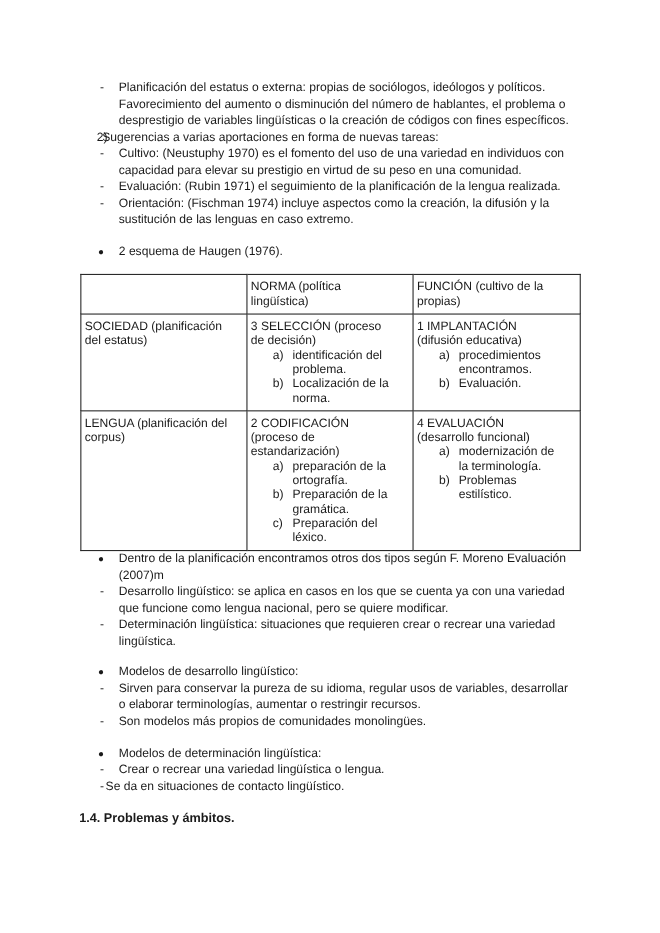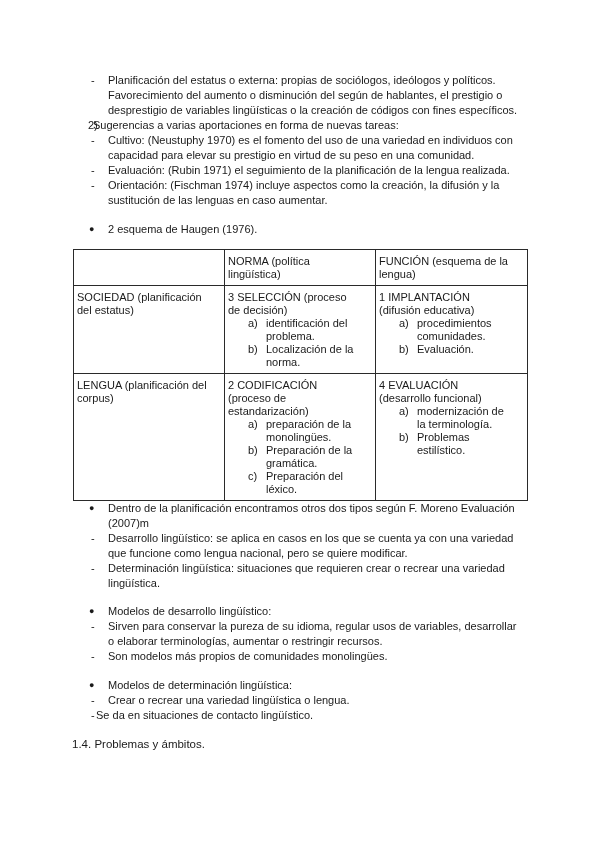--- a/index.html
+++ b/index.html
@@ -1,88 +1,88 @@
 <!DOCTYPE html>
 <html><head>
 <meta charset="utf-8">
 <style>
   html, body { margin: 0; padding: 0; background: #ffffff; }
   body { width: 600px; height: 848px; position: relative; overflow: hidden;
          font-family: "Liberation Sans", sans-serif; font-size: 11px; color: #1a1a1a; }
   .line { position: absolute; white-space: nowrap; line-height: 14px; }
   .marker { position: absolute; line-height: 14px; }
-  .heading { position: absolute; font-weight: normal; font-size: 11.5px; line-height: 14px; }
+  .heading { position: absolute; font-weight: bold; font-size: 11.5px; line-height: 14px; }
   table.haugen { position: absolute; left: 73px; top: 249px; width: 454px;
                  border-collapse: collapse; table-layout: fixed; }
   table.haugen td { border: 1px solid #2a2a2a; vertical-align: top; padding: 5px 16px 4px 3px;
                     font-size: 11px; line-height: 13px; }
   td ol { margin: 0; padding: 0; list-style: none; }
   td li { position: relative; padding-left: 38px; }
   td li .lbl { position: absolute; left: 20px; }
 </style>
 </head>
 <body>
 
 <span class="marker" style="left:91px;top:73px">-</span>
 <span class="line" style="left:108px;top:73px">Planificación del estatus o externa: propias de sociólogos, ideólogos y políticos.</span>
-<span class="line" style="left:108px;top:88px">Favorecimiento del aumento o disminución del según de hablantes, el prestigio o</span>
+<span class="line" style="left:108px;top:88px">Favorecimiento del aumento o disminución del número de hablantes, el problema o</span>
 <span class="line" style="left:108px;top:103px">desprestigio de variables lingüísticas o la creación de códigos con fines específicos.</span>
 
 <span class="marker" style="left:88px;top:118px">2)</span>
 <span class="line" style="left:93px;top:118px">Sugerencias a varias aportaciones en forma de nuevas tareas:</span>
 
 <span class="marker" style="left:91px;top:133px">-</span>
 <span class="line" style="left:108px;top:133px">Cultivo: (Neustuphy 1970) es el fomento del uso de una variedad en individuos con</span>
 <span class="line" style="left:108px;top:148px">capacidad para elevar su prestigio en virtud de su peso en una comunidad.</span>
 
 <span class="marker" style="left:91px;top:163px">-</span>
 <span class="line" style="left:108px;top:163px">Evaluación: (Rubin 1971) el seguimiento de la planificación de la lengua realizada.</span>
 
 <span class="marker" style="left:91px;top:178px">-</span>
 <span class="line" style="left:108px;top:178px">Orientación: (Fischman 1974) incluye aspectos como la creación, la difusión y la</span>
-<span class="line" style="left:108px;top:193px">sustitución de las lenguas en caso aumentar.</span>
+<span class="line" style="left:108px;top:193px">sustitución de las lenguas en caso extremo.</span>
 
 <span class="marker" style="left:89px;top:222px;font-size:9px">●</span>
 <span class="line" style="left:108px;top:222px">2 esquema de Haugen (1976).</span>
 
 <table class="haugen">
   <colgroup>
       <col style="width:151px">
       <col style="width:151px">
       <col style="width:152px">
     </colgroup>
   <tbody>
       <tr style="height:36px">
     <td></td>
     <td>NORMA (política lingüística)</td>
-    <td>FUNCIÓN (esquema de la lengua)</td>
+    <td>FUNCIÓN (cultivo de la propias)</td>
   </tr>
   <tr style="height:88px">
     <td>SOCIEDAD (planificación del estatus)</td>
     <td>
       <div>3 SELECCIÓN (proceso de decisión)</div>
       <ol>
         <li><span class="lbl">a)</span><span>identificación del problema.</span></li>
         <li><span class="lbl">b)</span><span>Localización de la norma.</span></li>
       </ol>
     </td>
     <td>
       <div>1 IMPLANTACIÓN (difusión educativa)</div>
       <ol>
-        <li><span class="lbl">a)</span><span>procedimientos comunidades.</span></li>
+        <li><span class="lbl">a)</span><span>procedimientos encontramos.</span></li>
         <li><span class="lbl">b)</span><span>Evaluación.</span></li>
       </ol>
     </td>
   </tr>
   <tr style="height:113px">
     <td>LENGUA (planificación del corpus)</td>
     <td>
       <div>2 CODIFICACIÓN (proceso de estandarización)</div>
       <ol>
-        <li><span class="lbl">a)</span><span>preparación de la monolingües.</span></li>
+        <li><span class="lbl">a)</span><span>preparación de la ortografía.</span></li>
         <li><span class="lbl">b)</span><span>Preparación de la gramática.</span></li>
         <li><span class="lbl">c)</span><span>Preparación del léxico.</span></li>
       </ol>
     </td>
     <td>
       <div>4 EVALUACIÓN (desarrollo funcional)</div>
       <ol>
         <li><span class="lbl">a)</span><span>modernización de la terminología.</span></li>
         <li><span class="lbl">b)</span><span>Problemas estilístico.</span></li>
       </ol>

